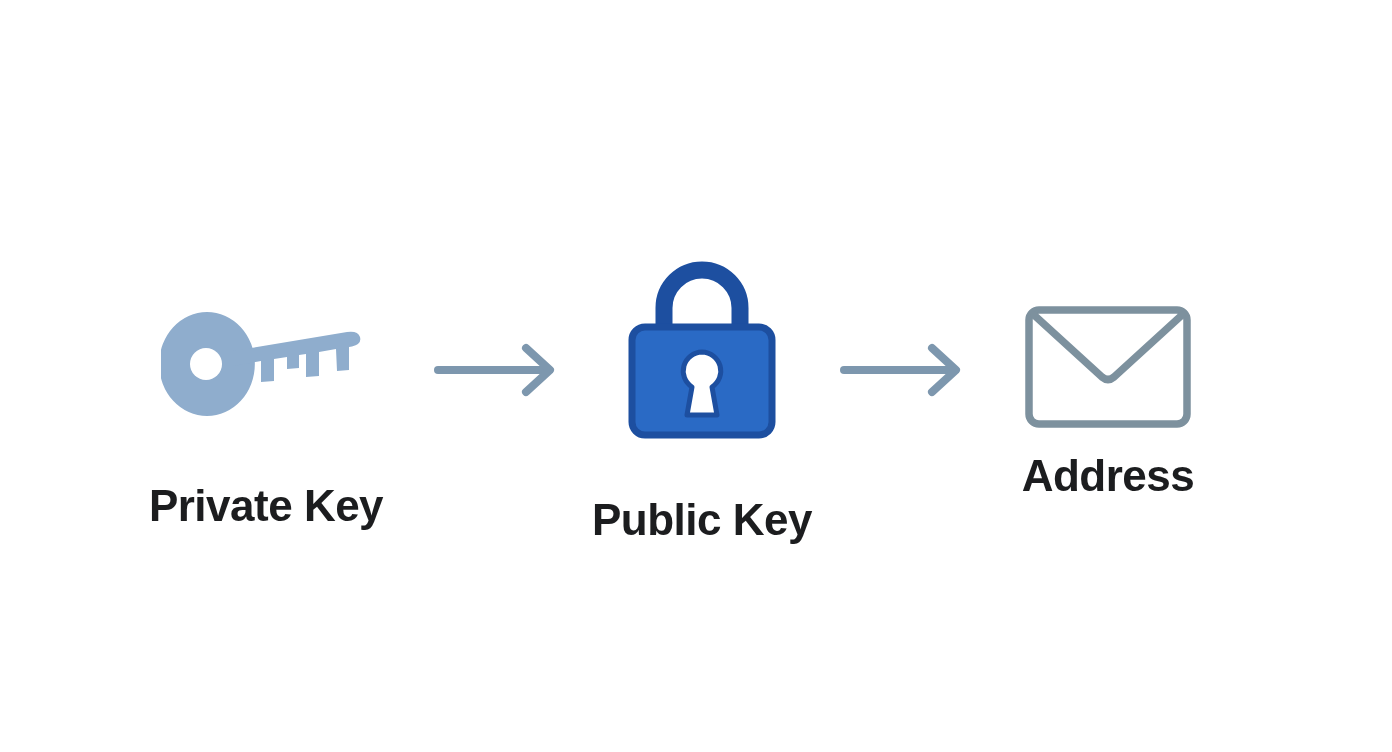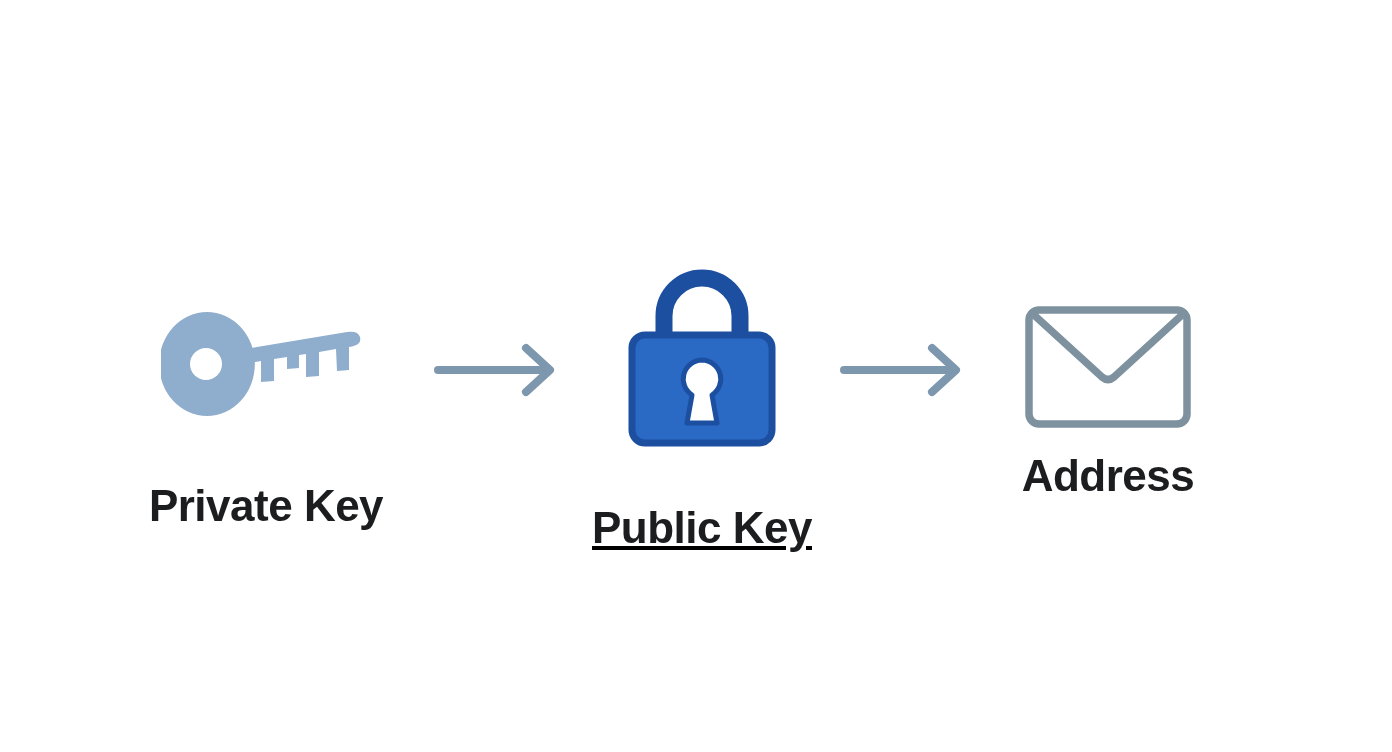--- a/index.html
+++ b/index.html
@@ -41,21 +41,21 @@
     text-align: center;
     line-height: 1;
   }
   .connector {
     position: absolute;
     line-height: 0;
   }
 
   
   #stage-private-key { left: 120px;  top: 252px; width: 292px; }
-  #stage-public-key   { left: 556px;  top: 268px; width: 292px; text-decoration: underline; }
+  #stage-public-key   { left: 556px;  top: 260px; width: 292px; }
   #stage-address      { left: 962px;  top: 252px; width: 292px; }
 
   #stage-private-key .stage-icon { margin-top: 52px; }
   #stage-public-key  .stage-icon { margin-top: 0px; }
   #stage-address     .stage-icon { margin-top: 53px; }
 
   #stage-private-key .stage-label { margin-top: 60px; }
   #stage-public-key  .stage-label { margin-top: 52px; }
   #stage-address     .stage-label { margin-top: 25px; }
 

